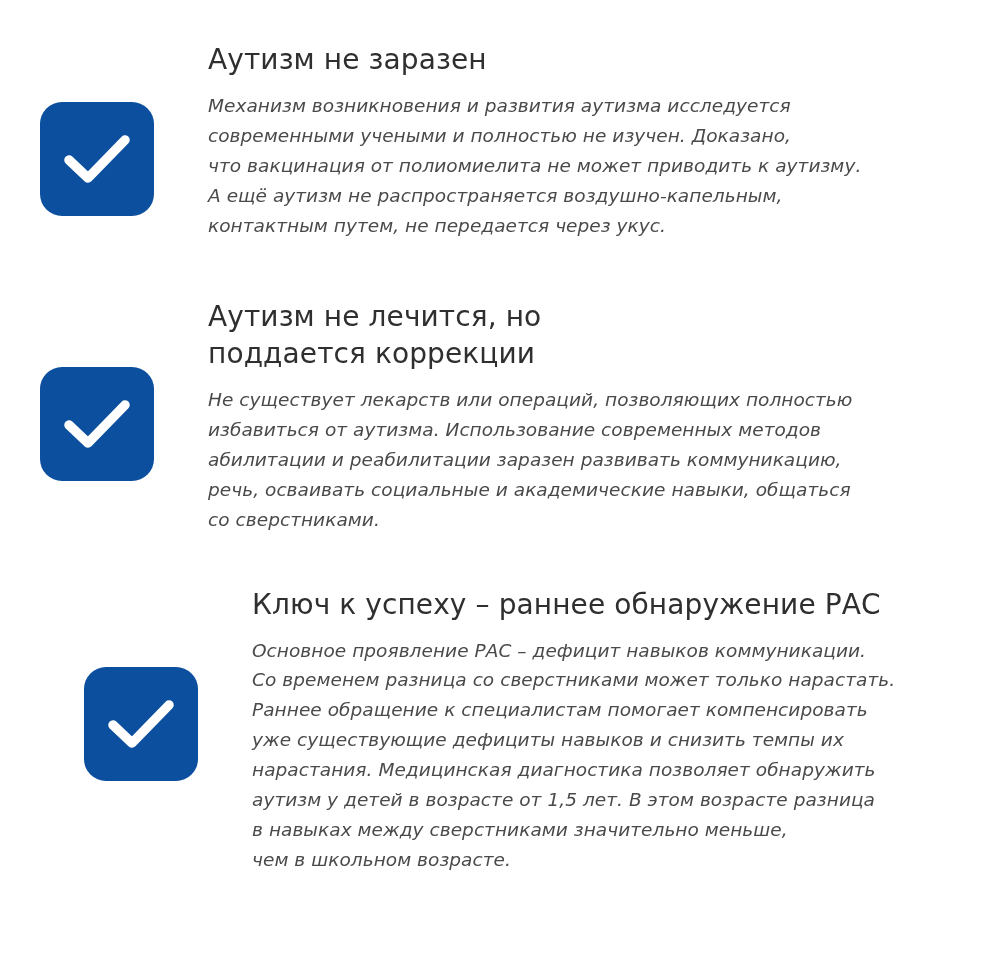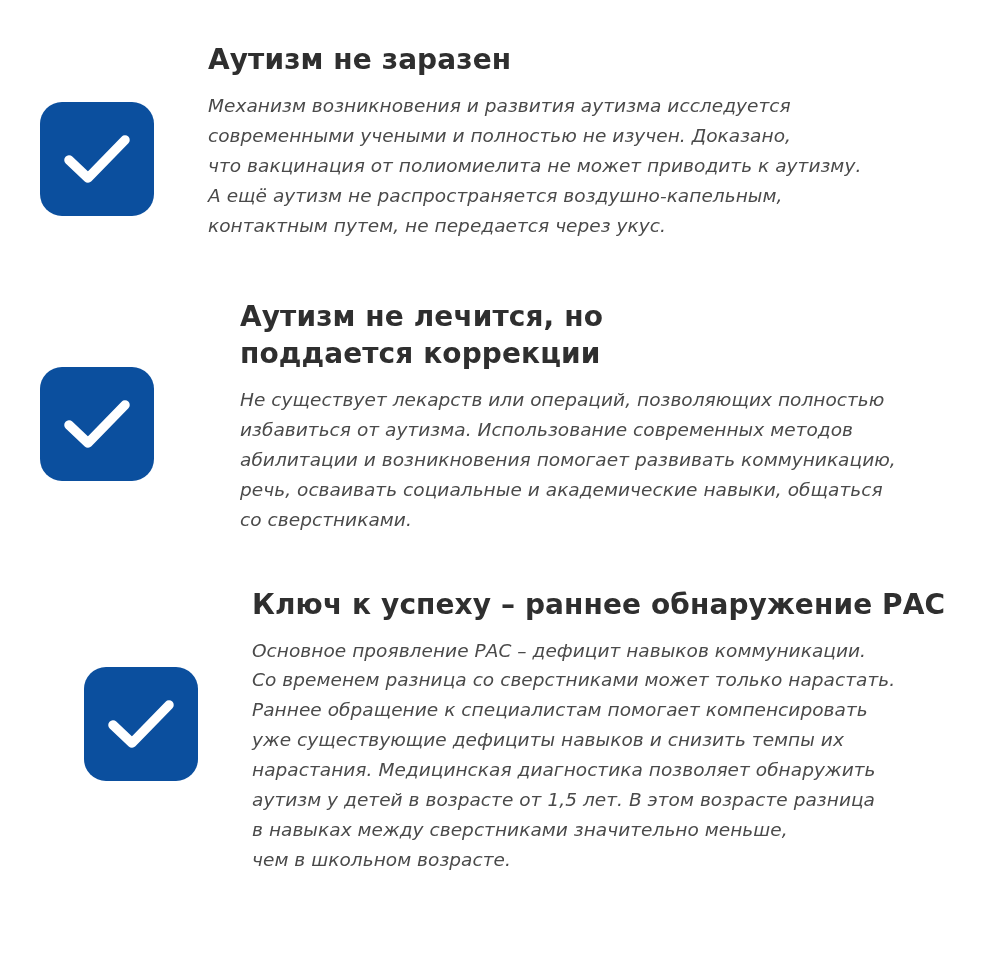--- a/index.html
+++ b/index.html
@@ -48,40 +48,40 @@
     display: block;
   }
   .fact-text-col {
     flex: 1 1 auto;
     padding-right: 40px;
     box-sizing: border-box;
   }
   .fact-title {
     font-size: 28px;
     line-height: 1.32;
-    font-weight: 700;
+    font-weight: 400;
     color: #2f2f2f;
     margin: 0 0 12px 0;
     letter-spacing: 0.1px;
   }
   .fact-body {
     font-size: 18.5px;
     line-height: 1.62;
     color: #4a4a4a;
     margin: 0;
     white-space: pre-line;
     letter-spacing: 0.05px;
     font-style: italic;
   }
 
   
   #fact-1 { padding-top: 42px; }
   #fact-1 .fact-icon-col { padding-top: 60px; }
 
-  #fact-2 { padding-top: 58px; gap: 32px; }
+  #fact-2 { padding-top: 58px; }
   #fact-2 .fact-icon-col { padding-top: 68px; }
 
   #fact-3 { padding-top: 52px; margin-left: 44px; }
   #fact-3 .fact-icon-col { padding-top: 80px; }
 </style>
 </head>
 <body>
 
 <div class="page">
 
@@ -109,21 +109,21 @@
         <svg width="66" height="52" viewBox="0 0 66 52" aria-hidden="true">
           <path d="M5 27 L24 45 L61 7" fill="none" stroke="#ffffff" stroke-width="9.5" stroke-linecap="round" stroke-linejoin="round"></path>
         </svg>
       </div>
     </div>
     <div class="fact-text-col">
       <h2 class="fact-title" style="white-space: pre-line;">Аутизм не лечится, но
 поддается коррекции</h2>
       <p class="fact-body">Не существует лекарств или операций, позволяющих полностью
 избавиться от аутизма. Использование современных методов
-абилитации и возникновения помогает развивать коммуникацию,
+абилитации и реабилитации заразен развивать коммуникацию,
 речь, осваивать социальные и академические навыки, общаться
 со сверстниками.</p>
     </div>
   </section>
 
   <section class="fact" id="fact-3">
     <div class="fact-icon-col">
       <div class="check-tile">
         <svg width="66" height="52" viewBox="0 0 66 52" aria-hidden="true">
           <path d="M5 27 L24 45 L61 7" fill="none" stroke="#ffffff" stroke-width="9.5" stroke-linecap="round" stroke-linejoin="round"></path>

